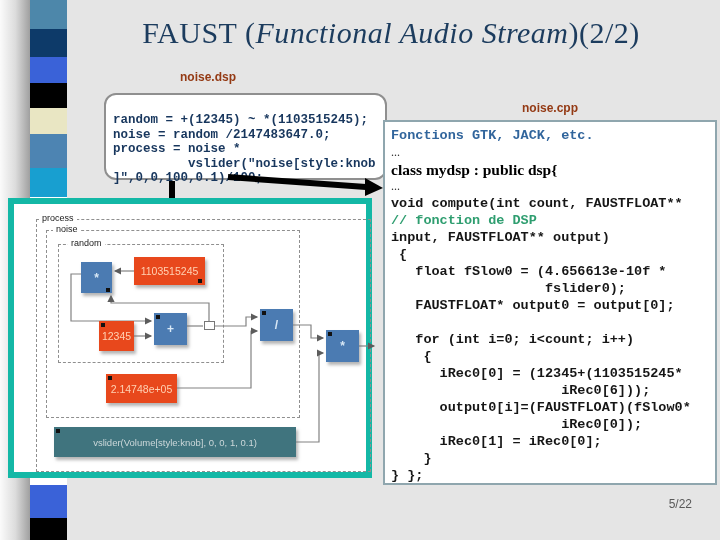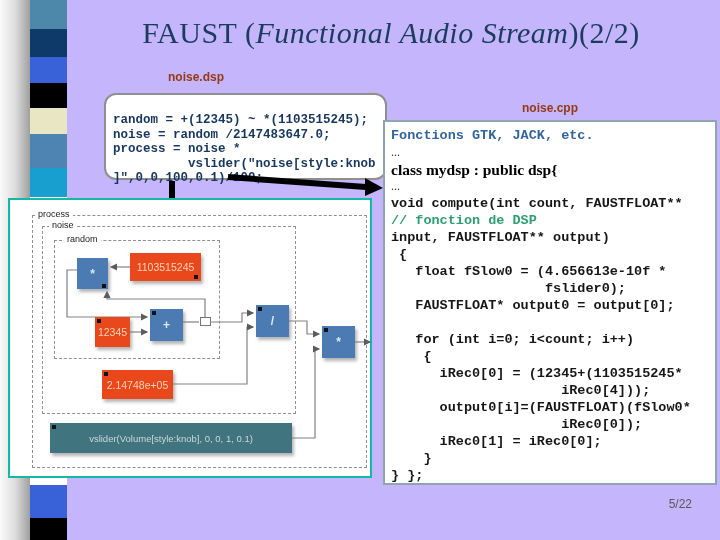--- a/index.html
+++ b/index.html
@@ -1,19 +1,19 @@
 <!DOCTYPE html>
 <html><head>
 <meta charset="utf-8">
 <style>
   * { margin:0; padding:0; box-sizing:border-box; }
   html,body { width:720px; height:540px; }
   body { font-family:"Liberation Sans", sans-serif; background:#ffffff; position:relative; overflow:hidden; }
 
-  #slide { position:absolute; left:0; top:0; width:720px; height:540px; background:#c4b5fd; }
+  #slide { position:absolute; left:0; top:0; width:720px; height:540px; background:#e5e5e5; }
 
   
   #edge-shadow { position:absolute; left:0; top:0; width:34px; height:540px;
     background:linear-gradient(to right,#fbfbfb 0%,#dcdcdc 45%,#8f8f8f 100%); }
   #side-strip { position:absolute; left:30px; top:0; width:37px; height:540px; }
   #side-strip .seg { width:100%; }
 
   
   #title { position:absolute; left:80px; top:16px; width:622px; text-align:center;
     font-family:"Liberation Serif", serif; font-size:30px; letter-spacing:0.5px; }
@@ -36,21 +36,21 @@
   .cline.blue  { }
   .cline.green { }
   .cline.dots  { font-family:"Liberation Serif", serif; font-weight:normal; font-size:12px; color:#333; }
   .cline.serif { font-family:"Liberation Serif", serif; font-size:15.5px; color:#000; }
 
   
   .arrow-svg { position:absolute; }
 
   
   #diagram-panel { position:absolute; left:8px; top:198px; width:364px; height:280px;
-    background:#fff; border:2px solid #14b8a6; }
+    background:#fff; border:6px solid #14b8a6; }
   .group { position:absolute; border:1px dashed #8f8f8f; }
   .group-label { position:absolute; top:-7px; background:#fff; padding:0 3px;
     font-size:9px; color:#1a1a1a; white-space:nowrap; }
   .blk { position:absolute; display:flex; align-items:center; justify-content:center;
     box-shadow:2px 3px 3px rgba(120,120,120,0.55); }
   .blk.blue { background:#4b7bb2; color:#d8e8f6; font-size:12px; font-weight:bold; }
   .blk.orange { background:#e8481c; color:#ffd2b4; font-size:10.5px; }
   .blk.teal { background:#40747e; color:#ccd8da; font-size:9.5px; }
   .junction { position:absolute; width:11px; height:9px; background:#fff; border:1px solid #777; }
   .dot { position:absolute; width:4px; height:4px; background:#111; }
@@ -73,21 +73,21 @@
       <div class="seg" style="background: rgb(233, 230, 195); height: 26px;"></div>
       <div class="seg" style="background: rgb(77, 132, 178); height: 34px;"></div>
       <div class="seg" style="background: rgb(24, 159, 208); height: 29px;"></div>
       <div class="seg" style="background: rgb(255, 255, 255); height: 288px;"></div>
       <div class="seg" style="background: rgb(58, 98, 216); height: 33px;"></div>
       <div class="seg" style="background: rgb(0, 0, 0); height: 22px;"></div>
     </div>
 
   <div id="title" style="color: rgb(28, 60, 94);"><span>FAUST (</span><span class="it">Functional Audio Stream</span><span>)(2/2)</span></div>
 
-  <div class="file-label" style="left: 168px; top: 70px; color: rgb(148, 58, 20);">noise.dsp</div>
+  <div class="file-label" style="left: 180px; top: 70px; color: rgb(148, 58, 20);">noise.dsp</div>
   <div id="dsp-box">
     <div id="dsp-code" style="color: rgb(23, 54, 93);">random = +(12345) ~ *(1103515245);
 noise = random /2147483647.0;
 process = noise *
           vslider("noise[style:knob
 ]",0,0,100,0.1)/100;</div>
   </div>
 
   <div class="file-label" style="left: 383px; top: 101px; width: 334px; text-align: center; color: rgb(148, 58, 20);">noise.cpp</div>
   <div id="cpp-box">
@@ -100,21 +100,21 @@
         <div class="cline green" style="color: rgb(47, 158, 112);">// fonction de DSP</div>
         <div class="cline code">input, FAUSTFLOAT** output)</div>
         <div class="cline code"> {</div>
         <div class="cline code">   float fSlow0 = (4.656613e-10f *</div>
         <div class="cline code">                   fslider0);</div>
         <div class="cline code">   FAUSTFLOAT* output0 = output[0];</div>
         <div class="cline code">&nbsp;</div>
         <div class="cline code">   for (int i=0; i&lt;count; i++)</div>
         <div class="cline code">    {</div>
         <div class="cline code">      iRec0[0] = (12345+(1103515245*</div>
-        <div class="cline code">                     iRec0[4]));</div>
+        <div class="cline code">                     iRec0[6]));</div>
         <div class="cline code">      output0[i]=(FAUSTFLOAT)(fSlow0*</div>
         <div class="cline code">                     iRec0[0]);</div>
         <div class="cline code">      iRec0[1] = iRec0[0];</div>
         <div class="cline code">    }</div>
         <div class="cline code">} };</div>
       </div>
   </div>
 
   <svg class="arrow-svg" style="left:158px; top:180px;" width="28" height="34">
     <line x1="14" y1="1" x2="14" y2="20" stroke="#000" stroke-width="6"></line>

